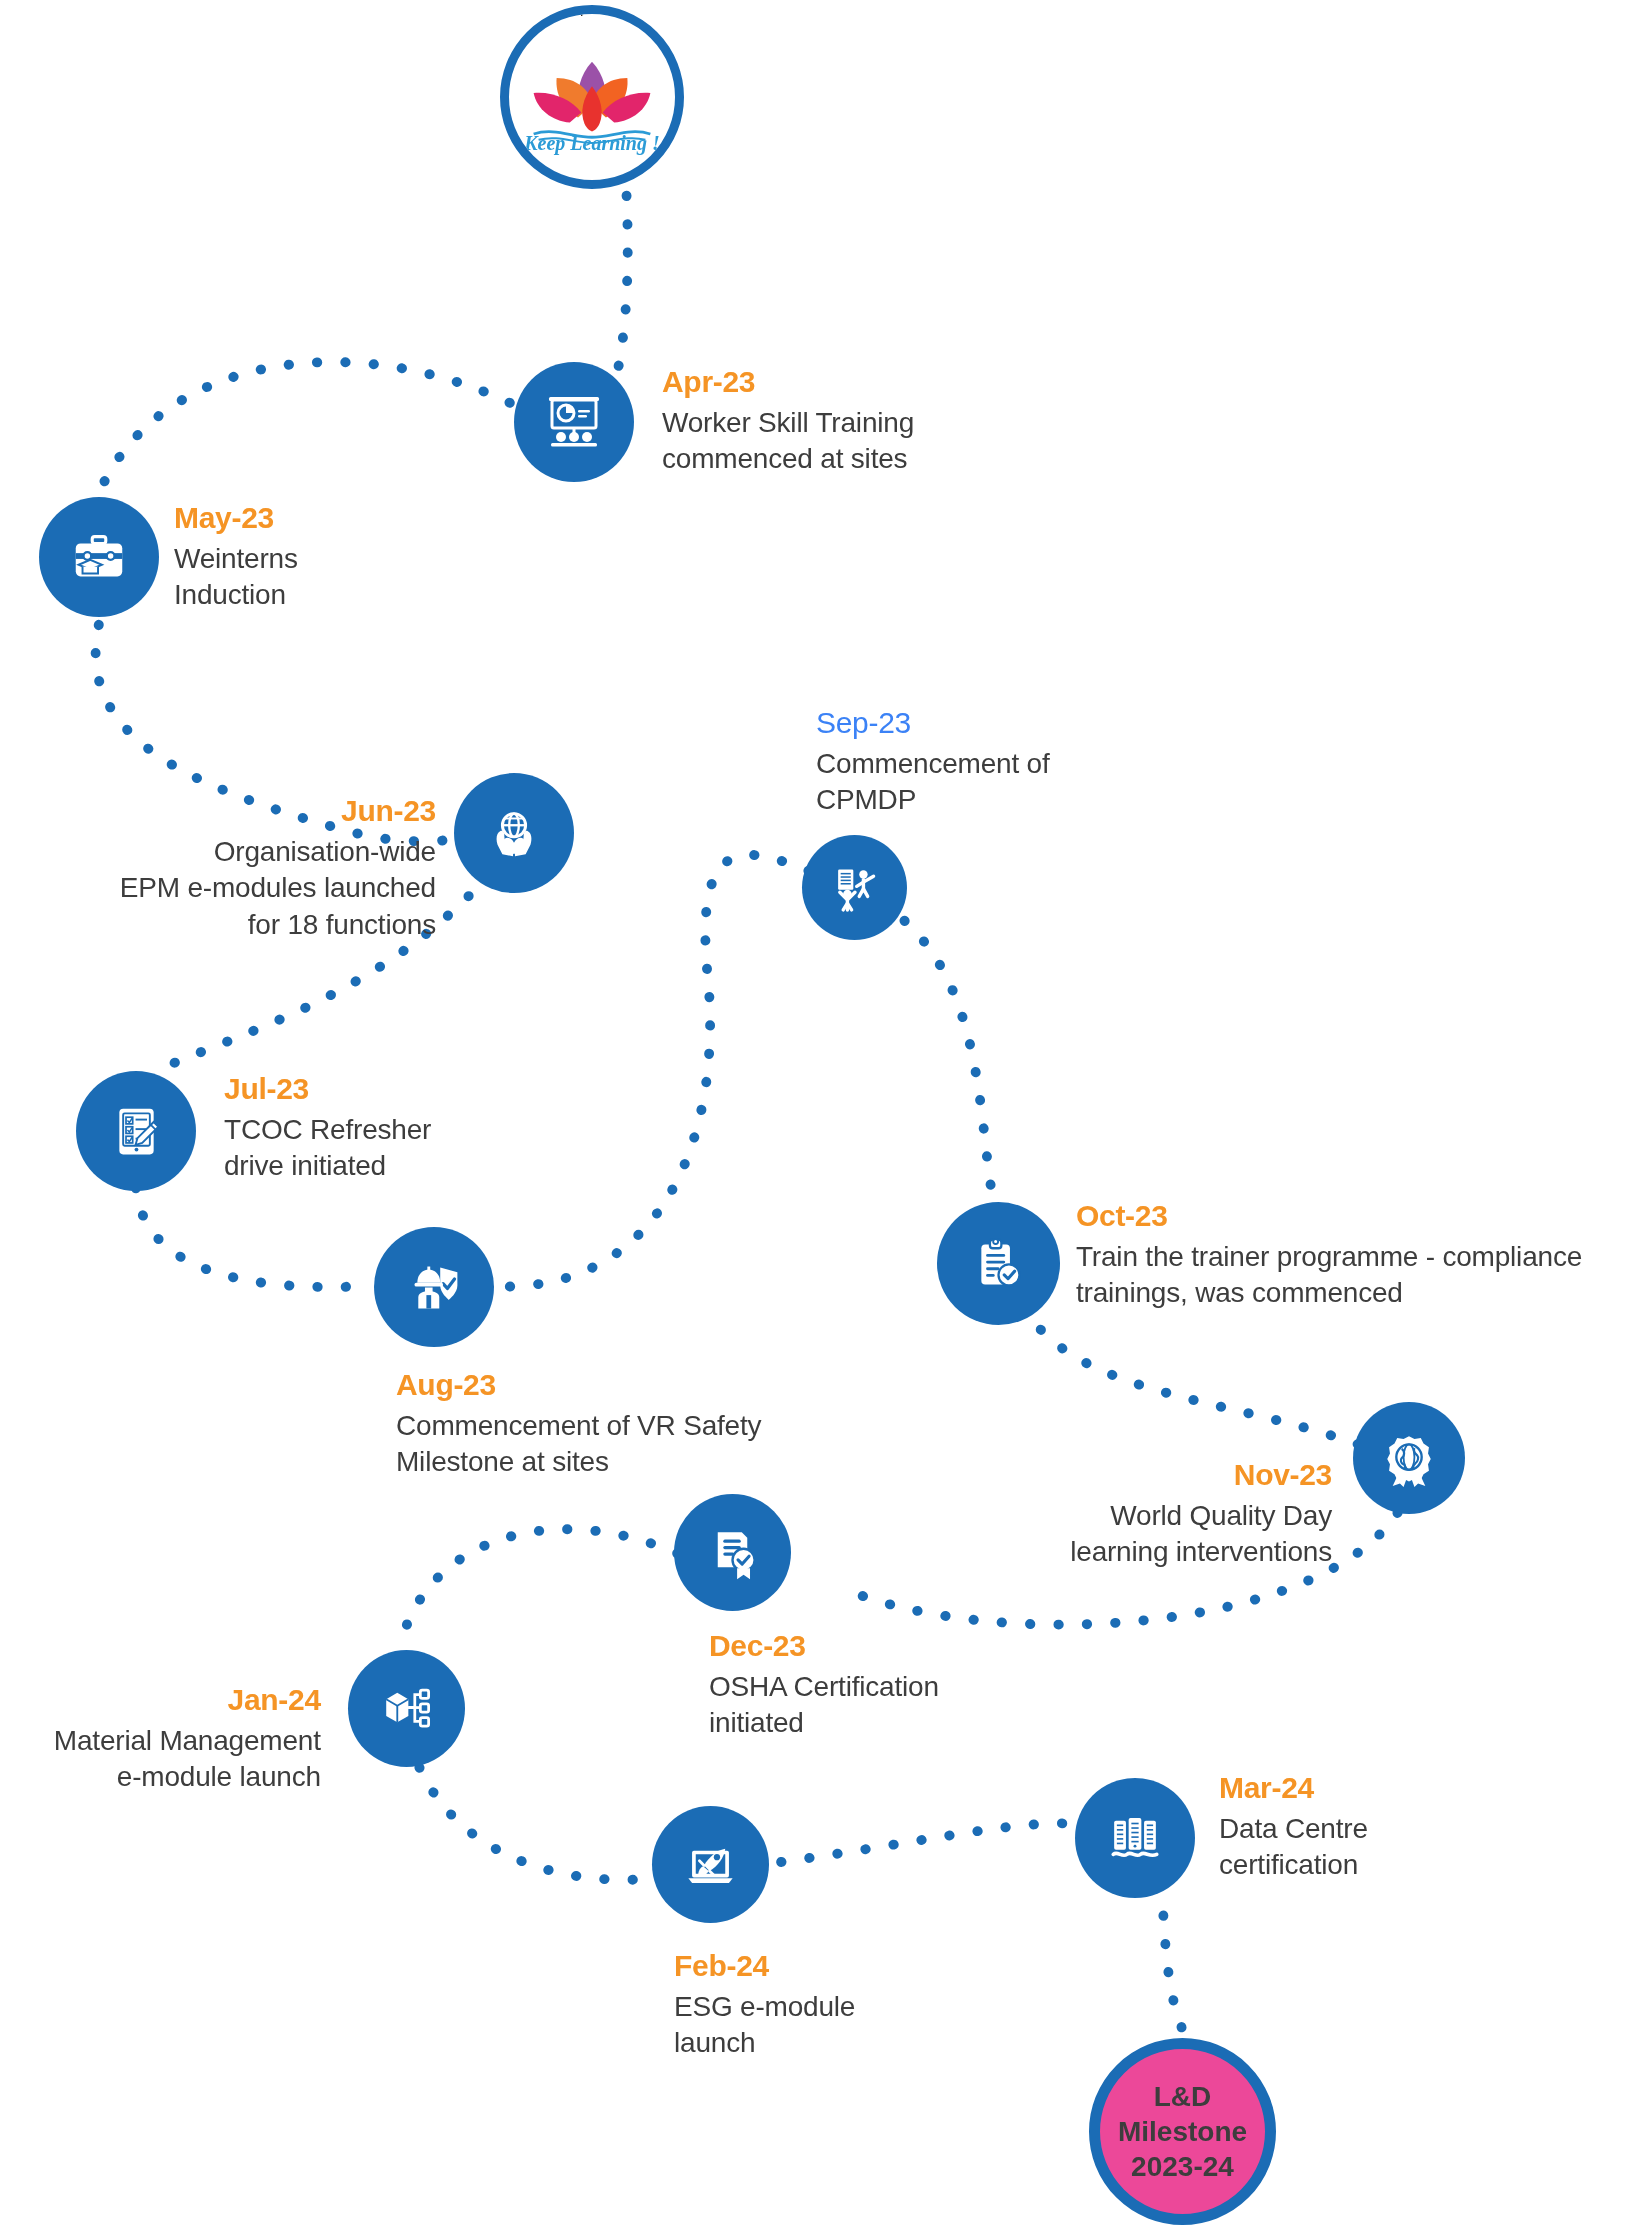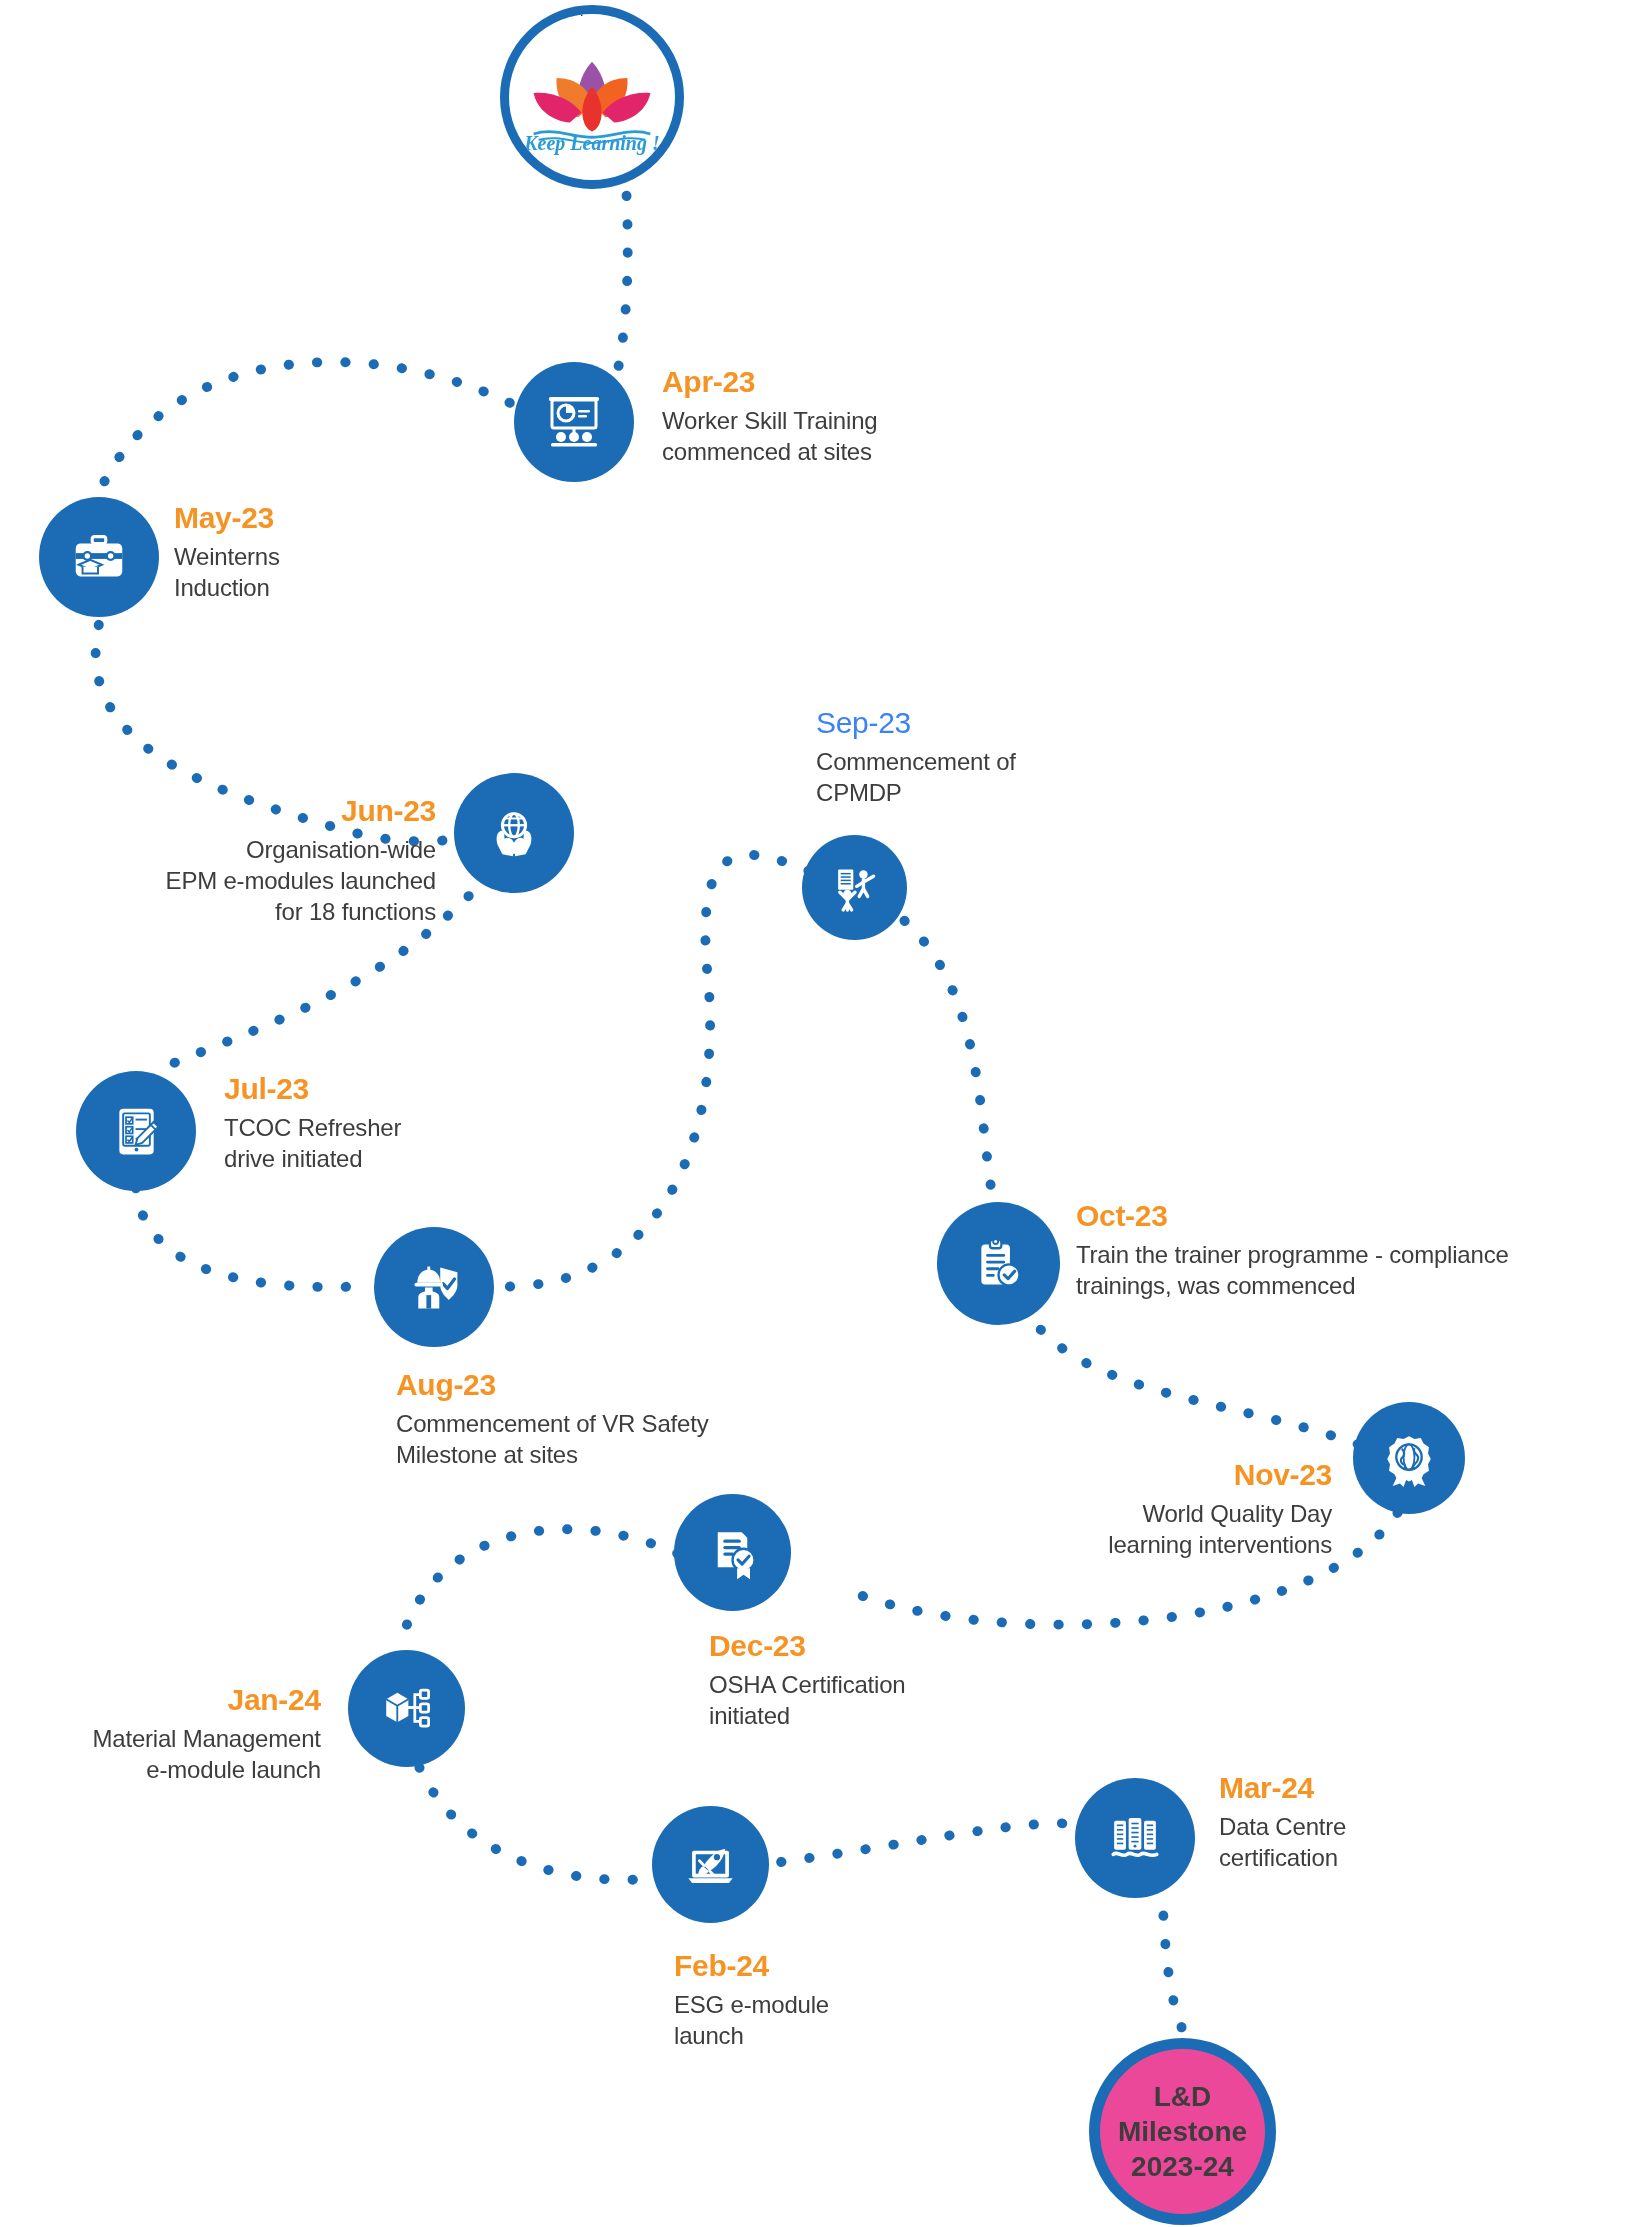--- a/index.html
+++ b/index.html
@@ -41,21 +41,21 @@
   }
   .label .month {
     font-size: 30px;
     font-weight: 700;
     color: #F59425;
     letter-spacing: -0.3px;
     margin-bottom: 4.1px;
     white-space: nowrap;
   }
   .label .desc {
-    font-size: 24px;
+    font-size: 28px;
     font-weight: 400;
     color: #3D3D3D;
     letter-spacing: -0.2px;
     white-space: pre-line;
   }
   .label.right-align { text-align: right; margin-top: 44px; }
   .label.left-align  { text-align: left; }
   .label.sep .month { color: #3b82f6; font-weight: 400; }
 
   

